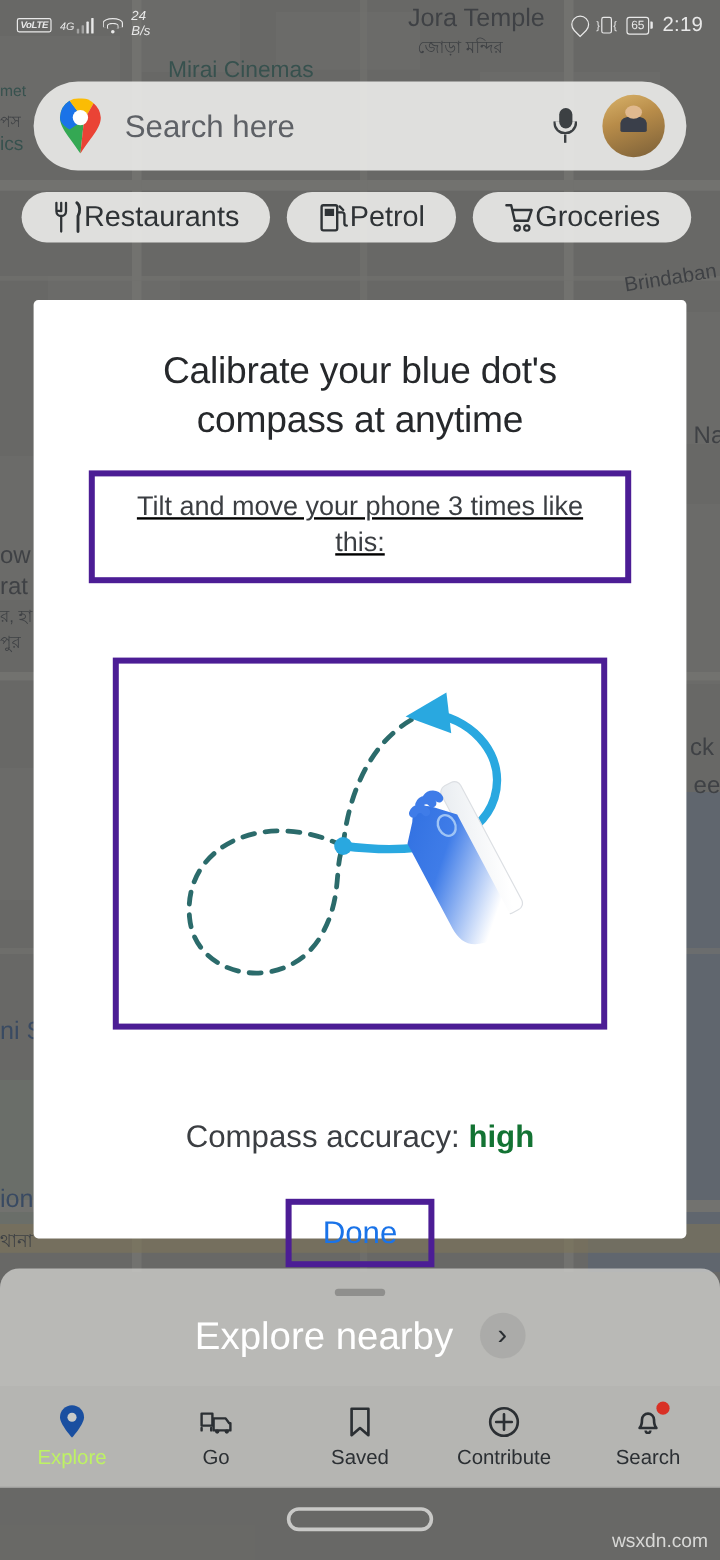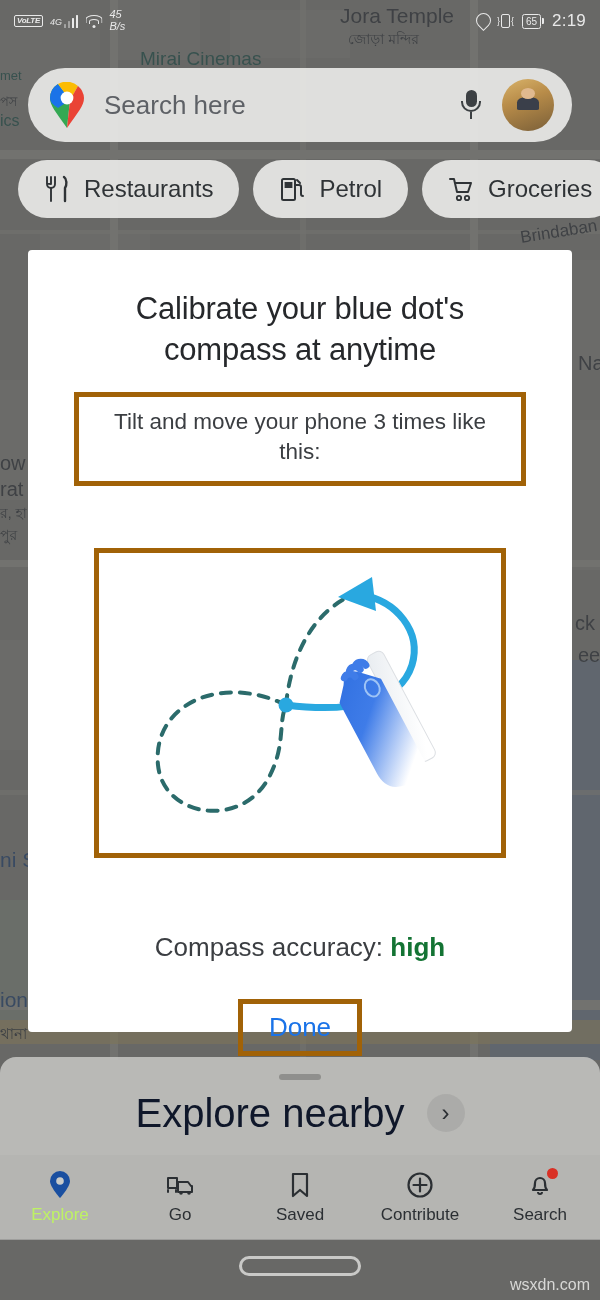--- a/index.html
+++ b/index.html
@@ -134,22 +134,22 @@
     background:#e0b98f; border-radius:50%;
   }
 
   
   #chips {
     position:absolute; top:160px; left:18px; right:0; height:58px;
     display:flex; gap:14px; z-index:20;
   }
   .chip {
     background:rgba(232,232,230,.93);
-    border-radius:29px; height:58px;
-    display:flex; align-items:center; gap:14px;
+    border-radius:29px; height:42px;
+    display:flex; align-items:center; 
     padding:0 26px;
     font-size:24px; color:#2f3336;
     white-space:nowrap;
   }
   .chip-ico { width:26px; height:28px; flex:0 0 26px; }
 
   
   #calibrate-dialog {
     position:absolute;
     left:28px; top:250px; width:544px; height:782px;
@@ -161,22 +161,23 @@
   #dialog-title {
     margin-top:38px;
     width:430px;
     text-align:center;
     font-size:31px;
     line-height:1.33;
     color:#26282b;
     letter-spacing:-.2px;
   }
   .annot {
-    border:5px solid #a16207;
+    border:5px solid #4c1d95;
     position:relative;
+    text-decoration:underline;
   }
   #dialog-subtitle-box {
     margin-top:22px;
     width:452px;
     padding:10px 12px 14px;
   }
   #dialog-subtitle {
     text-align:center;
     font-size:22.5px;
     line-height:1.32;
@@ -212,21 +213,21 @@
     background:rgba(205,205,202,.80);
     border-radius:16px 16px 0 0;
     z-index:25;
     display:flex; align-items:center; justify-content:center;
     gap:22px;
   }
   #sheet-handle {
     position:absolute; top:17px; left:50%; transform:translateX(-50%);
     width:42px; height:6px; border-radius:3px; background:rgba(110,110,108,.55);
   }
-  #explore-label { font-size:40px; color:#0f172a; margin-top:14px; }
+  #explore-label { font-size:32px; color:#ffffff; margin-top:14px; }
   #explore-chevron {
     width:38px; height:38px; border-radius:50%;
     background:rgba(160,160,158,.55);
     display:flex; align-items:center; justify-content:center;
     margin-top:14px;
     font-size:24px; color:#2b2f33; line-height:1;
   }
 
   
   #bottom-nav {
@@ -321,21 +322,21 @@
           <i></i>
           <i></i>
         </span>
     </span>
     <span class="wifi-ico">
       <span></span>
         <span></span>
         <span class="dot"></span>
     </span>
     <span class="rate">
-      <span>45</span><br>
+      <span>24</span><br>
       <span>B/s</span>
     </span>
   </div>
   <div class="sb-spacer"></div>
   <div class="sb-right">
     <span class="pin-ico"></span>
     <span class="vib-ico">
       <span>}</span>
         <span class="vib-body"></span>
         <span>{</span>

